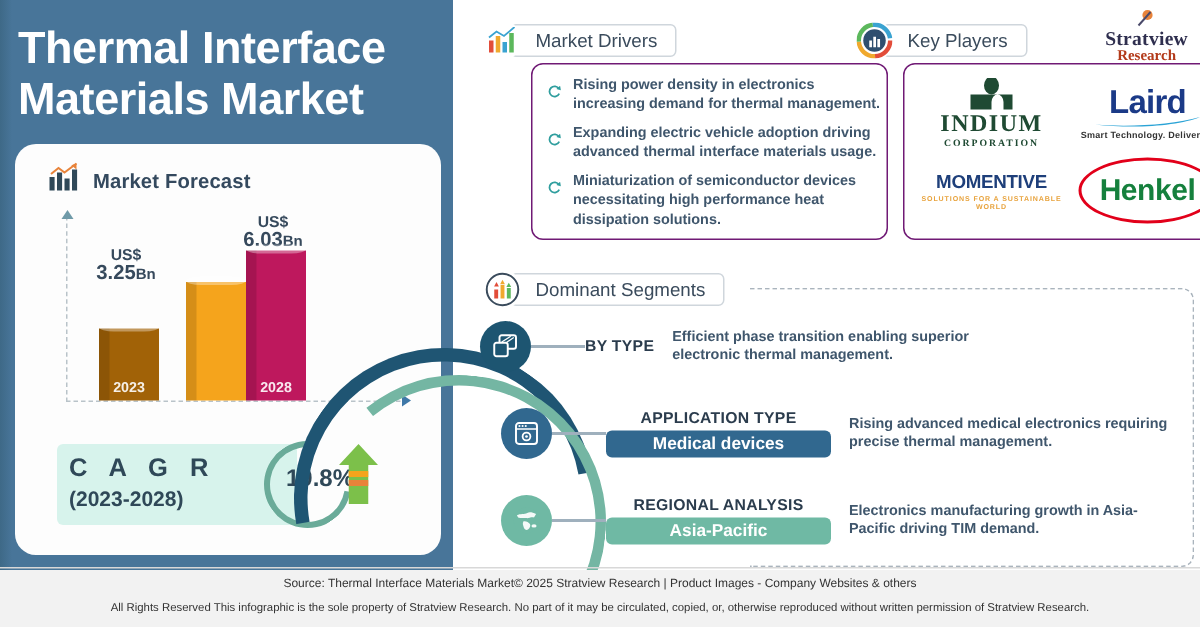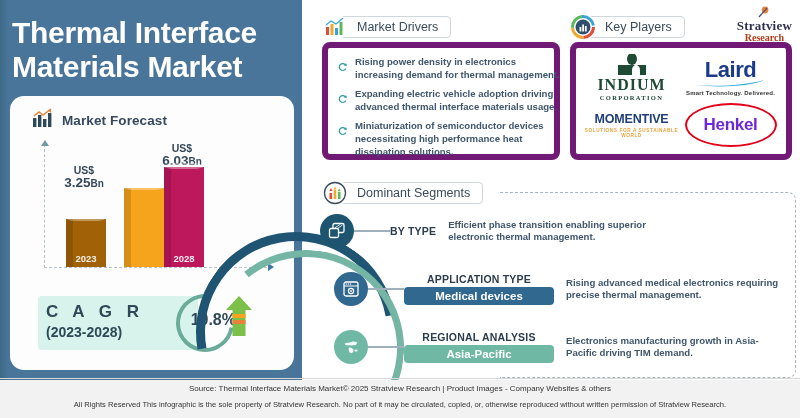--- a/index.html
+++ b/index.html
@@ -85,21 +85,21 @@
   
   .pill-head {
     position: absolute; display: flex; align-items: center; gap: 0px;
   }
   .pill-icon { width: 26px; height: 26px; border-radius: 50%; background: #fff;
                display:flex; align-items:center; justify-content:center; position: relative; z-index: 2; }
   .pill-label { background: #fff; border: 1px solid #cfd6dc; border-radius: 4px;
                 padding: 3px 12px 3px 16px; margin-left: -8px;
                 font-size: 12.5px; font-weight: normal; color: #3a4b5c; }
 
-  .panel-card { position: absolute; background: #fff; border: 6px solid #701a75; border-radius: 8px; }
+  .panel-card { position: absolute; background: #fff; border: 1px solid #701a75; border-radius: 8px; margin-left: 32px; }
 
   
   .md-card { left: 322px; top: 42px; width: 238px; height: 118px; }
   .md-list { position: absolute; left: 10px; top: 8px; width: 224px; }
   .md-item { display: flex; gap: 6px; margin-bottom: 7px; }
   .md-bullet { flex: 0 0 11px; padding-top: 2px; }
   .md-text { font-size: 9.6px; line-height: 12.6px; color: #3f566c; font-weight: 600; }
 
   
   .kp-card { left: 570px; top: 42px; width: 222px; height: 118px; }
@@ -114,21 +114,21 @@
   .logo-laird { text-align: center; }
   .logo-laird .nm { font-size: 22px; font-weight: bold; color: #1b3a87; letter-spacing: -0.5px; line-height: 22px; }
   .logo-laird .sub { font-size: 6px; font-weight: bold; color: #333; margin-top: 3px; letter-spacing: .2px; }
 
   .logo-mom { text-align: center; }
   .logo-mom .nm { font-size: 12.5px; font-weight: bold; color: #1e3f7a; letter-spacing: -0.2px; }
   .logo-mom .sub { font-size: 4.7px; font-weight: bold; color: #e8a33d; letter-spacing: .6px; margin-top: 2px; }
 
   .logo-henkel { width: 92px; height: 44px; border: 2.5px solid #e2001a; border-radius: 50%;
                  display:flex; align-items:center; justify-content:center; }
-  .logo-henkel span { font-size: 17px; font-weight: bold; color: #6d28d9; letter-spacing: -0.3px; text-align: right; }
+  .logo-henkel span { font-size: 20px; font-weight: bold; color: #15803d; letter-spacing: -0.3px; text-align: right; }
 
   
   .strat { position: absolute; right: 8px; top: 6px; text-align: center; }
   .strat .l1 { font-family: Liberation Serif, serif; font-size: 13px; color: #2f2f4f; font-weight: bold; letter-spacing: .2px; }
   .strat .l2 { font-family: "Liberation Serif", serif; font-size: 10px; color: #b33a1a; font-weight: bold; margin-top: -2px; }
   .strat .l3 { font-size: 3.8px; color: #777; letter-spacing: .3px; margin-top: 1px; }
 
   
   .ds-head { left: 322px; top: 180px; }
   .ds-dashed { position: absolute; left: 500px; top: 192px; width: 296px; height: 186px;

